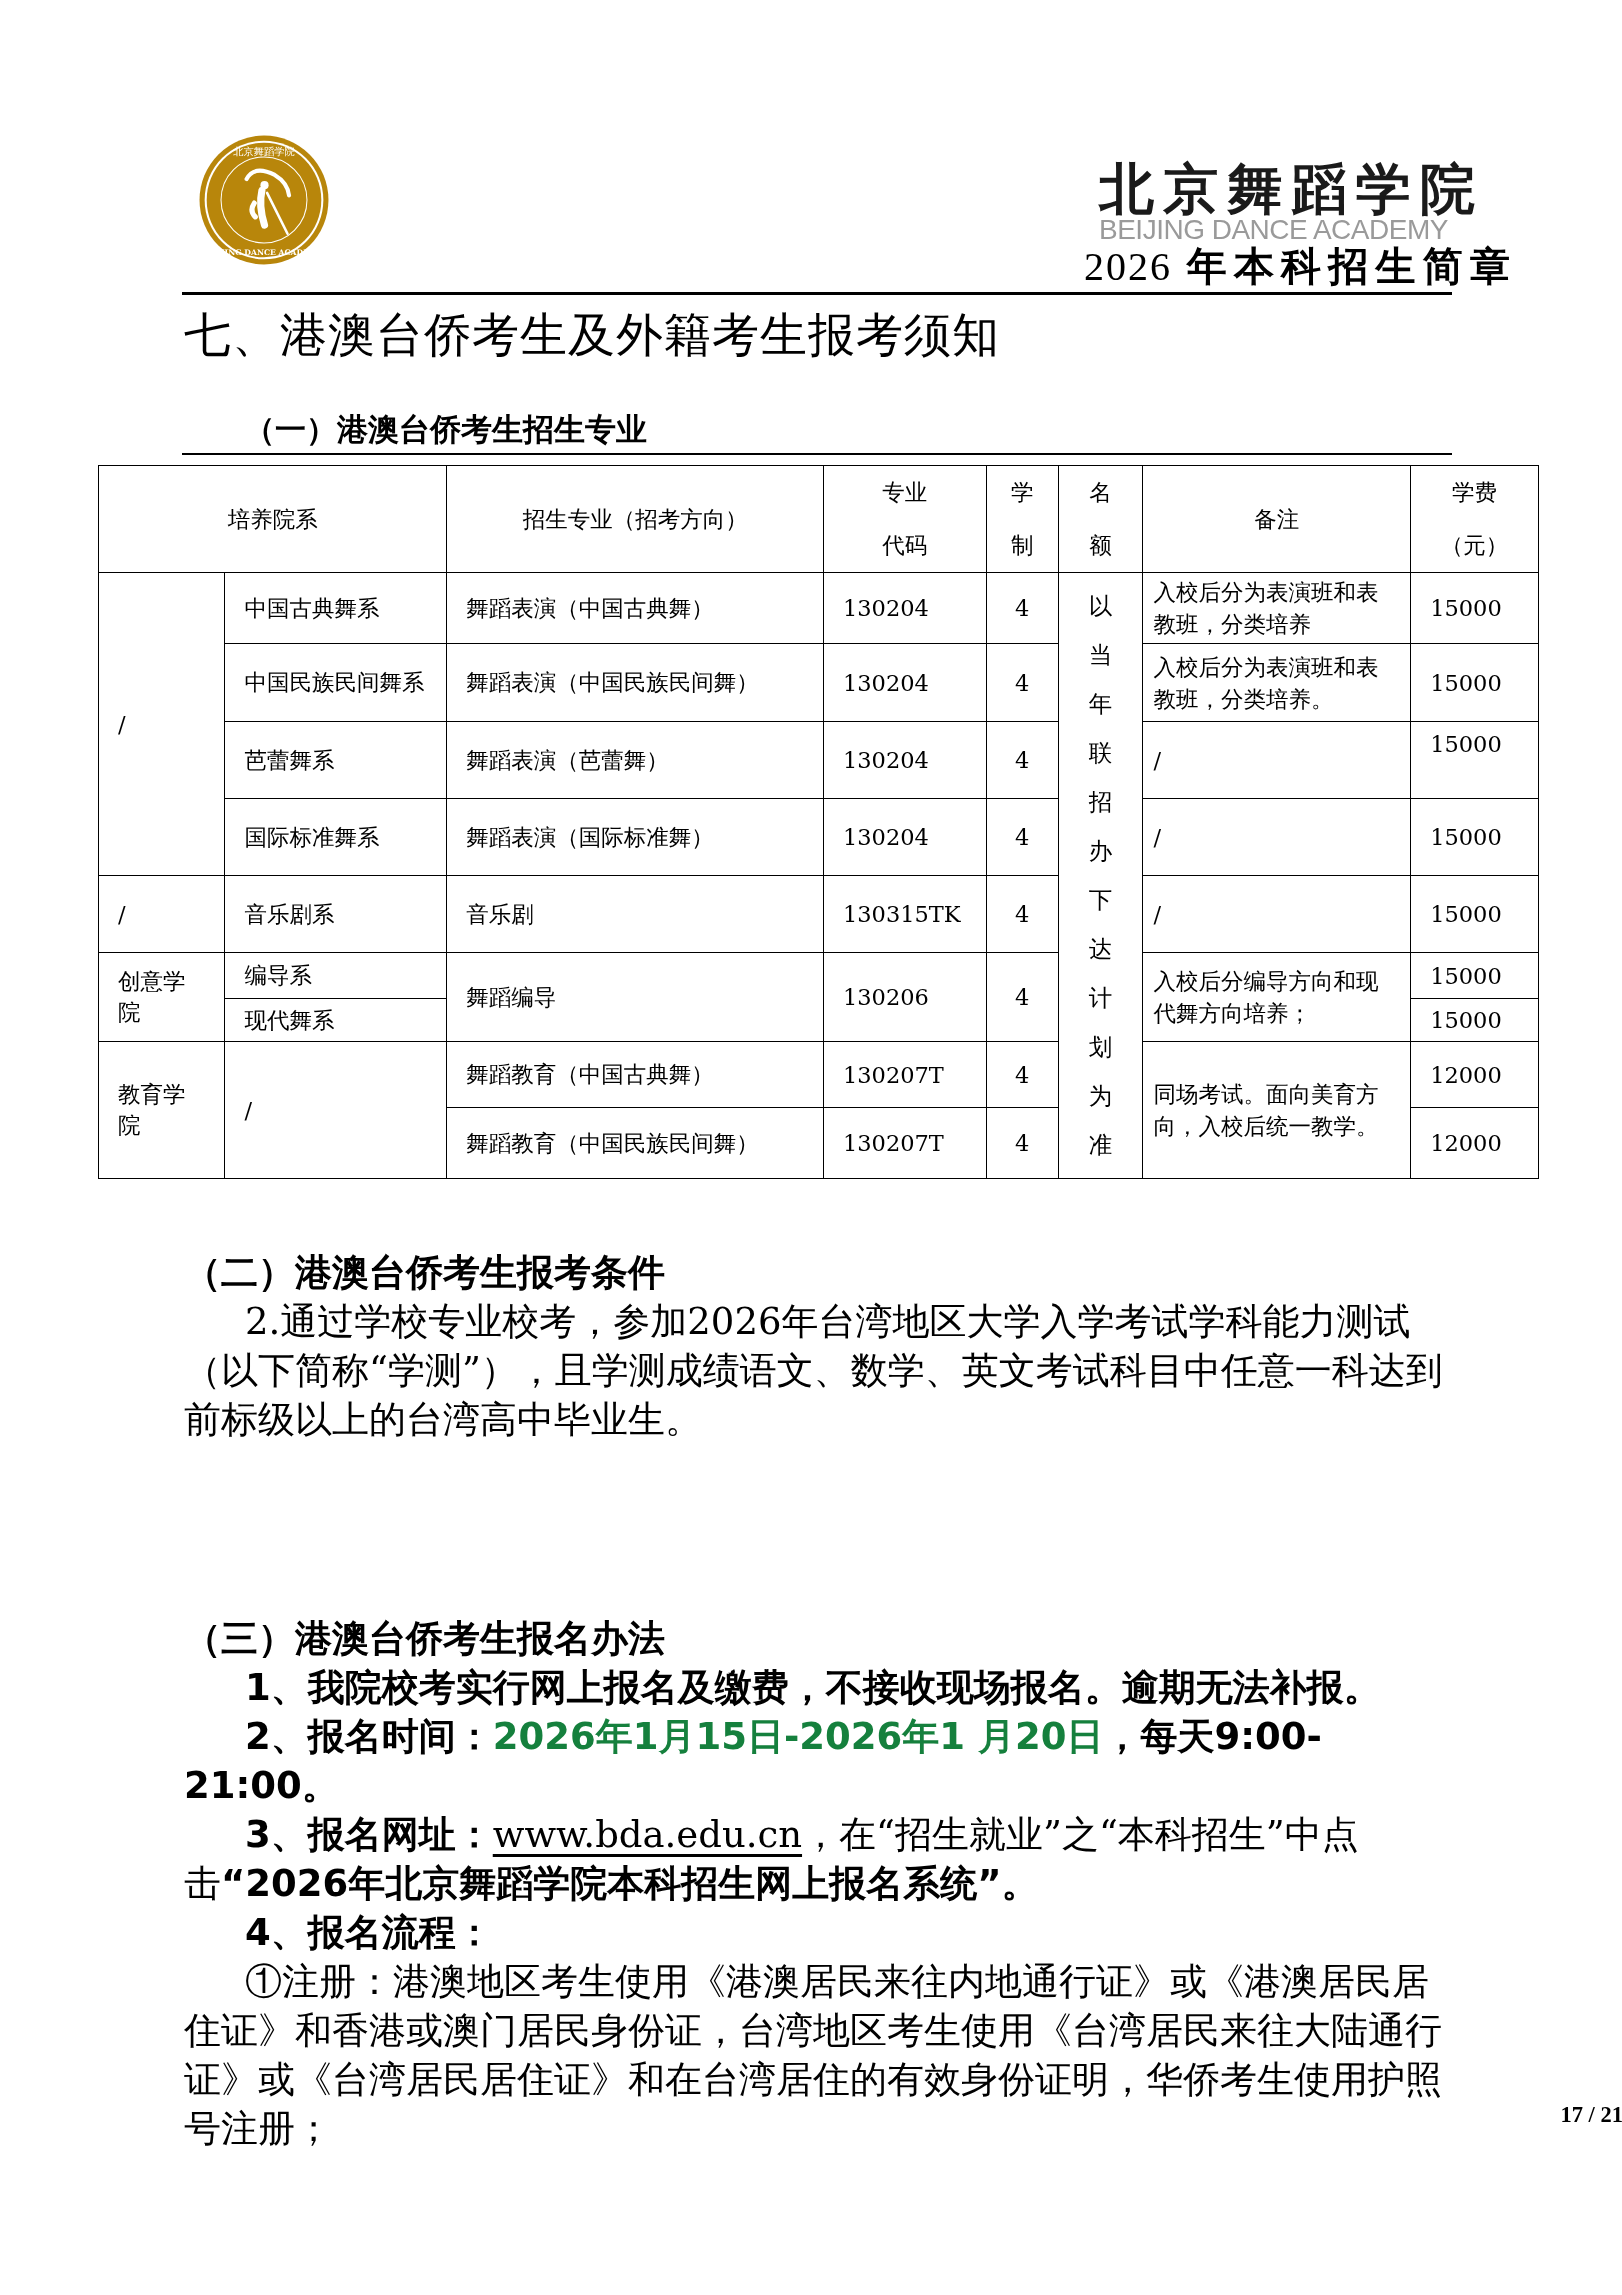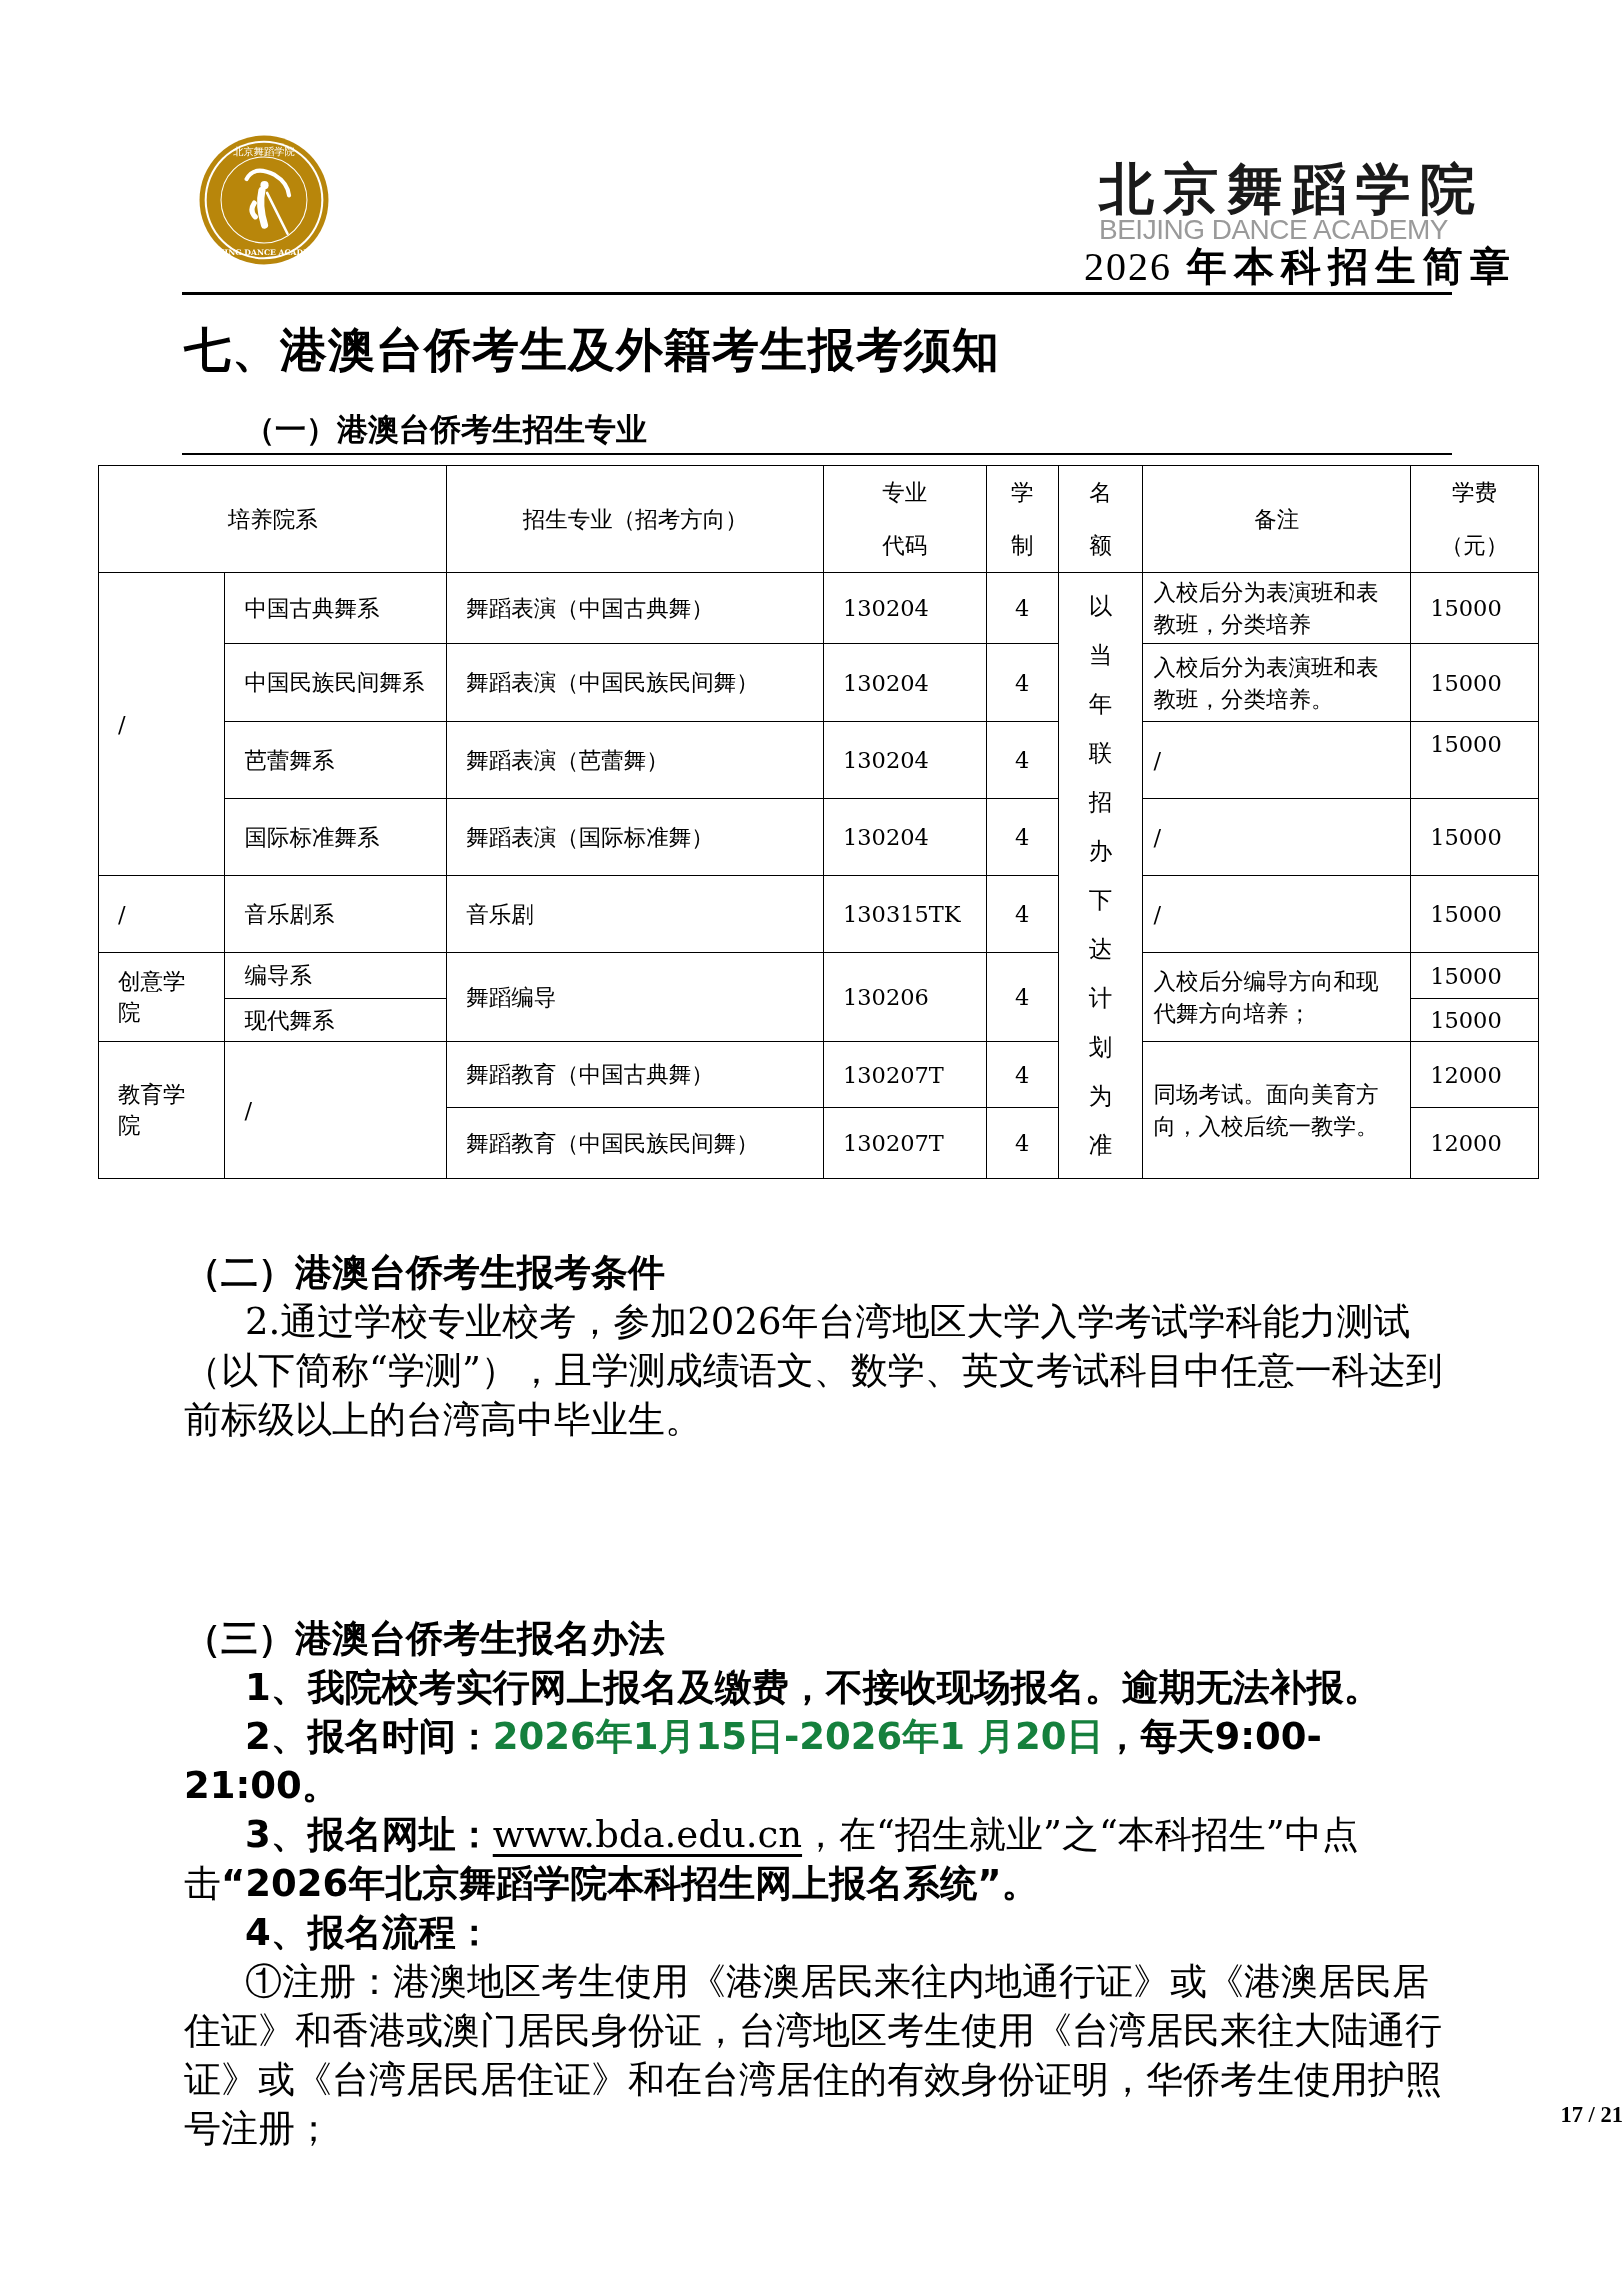--- a/index.html
+++ b/index.html
@@ -10,21 +10,21 @@
   #logo { left:198px; top:134px; width:132px; height:132px; }
   .hdr-cn { left:1099px; top:153px; width:348px; font-size:55px; letter-spacing:9.2px;
             font-family:"DejaVu Serif",serif; font-weight:bold; color:#1a1a1a; white-space:nowrap; }
   .hdr-en { left:1099px; top:214px; font-size:28px; color:#9a9a9a; letter-spacing:-0.5px;
             font-family:"Liberation Sans",sans-serif; white-space:nowrap; }
   .hdr-sub { left:1084px; top:239px; font-size:40px; white-space:nowrap; letter-spacing:2px; }
   .hdr-sub .yr { font-family:"Liberation Serif",serif;margin-top:12px; }
   .hdr-sub .cn { font-weight:bold; letter-spacing:7.2px; }
   .rule-top { left:182px; top:292px; width:1270px; height:3.1px; background:#000; }
   
-  .title { left:184px; top:319px; font-size:47px; font-weight:bold; font-family:"DejaVu Sans",sans-serif; white-space:nowrap; letter-spacing:1px; }
+  .title { left:184px; top:304px; font-size:47px; font-weight:normal; font-family:"DejaVu Sans",sans-serif; white-space:nowrap; letter-spacing:1px; }
   .subtitle1 { left:244px; top:409px; font-size:31px; font-weight:bold; font-family:"DejaVu Sans",sans-serif; white-space:nowrap; }
   .rule-sub { left:182px; top:453px; width:1270px; height:2px; background:#000; }
   
   table.main { position:absolute; left:98px; top:465px; width:1441px; border-collapse:collapse;
                font-size:22.5px; font-family:"DejaVu Serif",serif; }
   table.main td, table.main th { border:1.5px solid #000; padding:0 19px; vertical-align:middle; font-weight:normal; }
   table.main th { text-align:center; height:105px; line-height:53px; font-size:22.5px; }
   table.main td.c { text-align:center; }
   table.main td.l { text-align:left; }
   table.main td.quota { text-align:center; width:46px; padding:0; line-height:49px; font-size:23.5px; }

